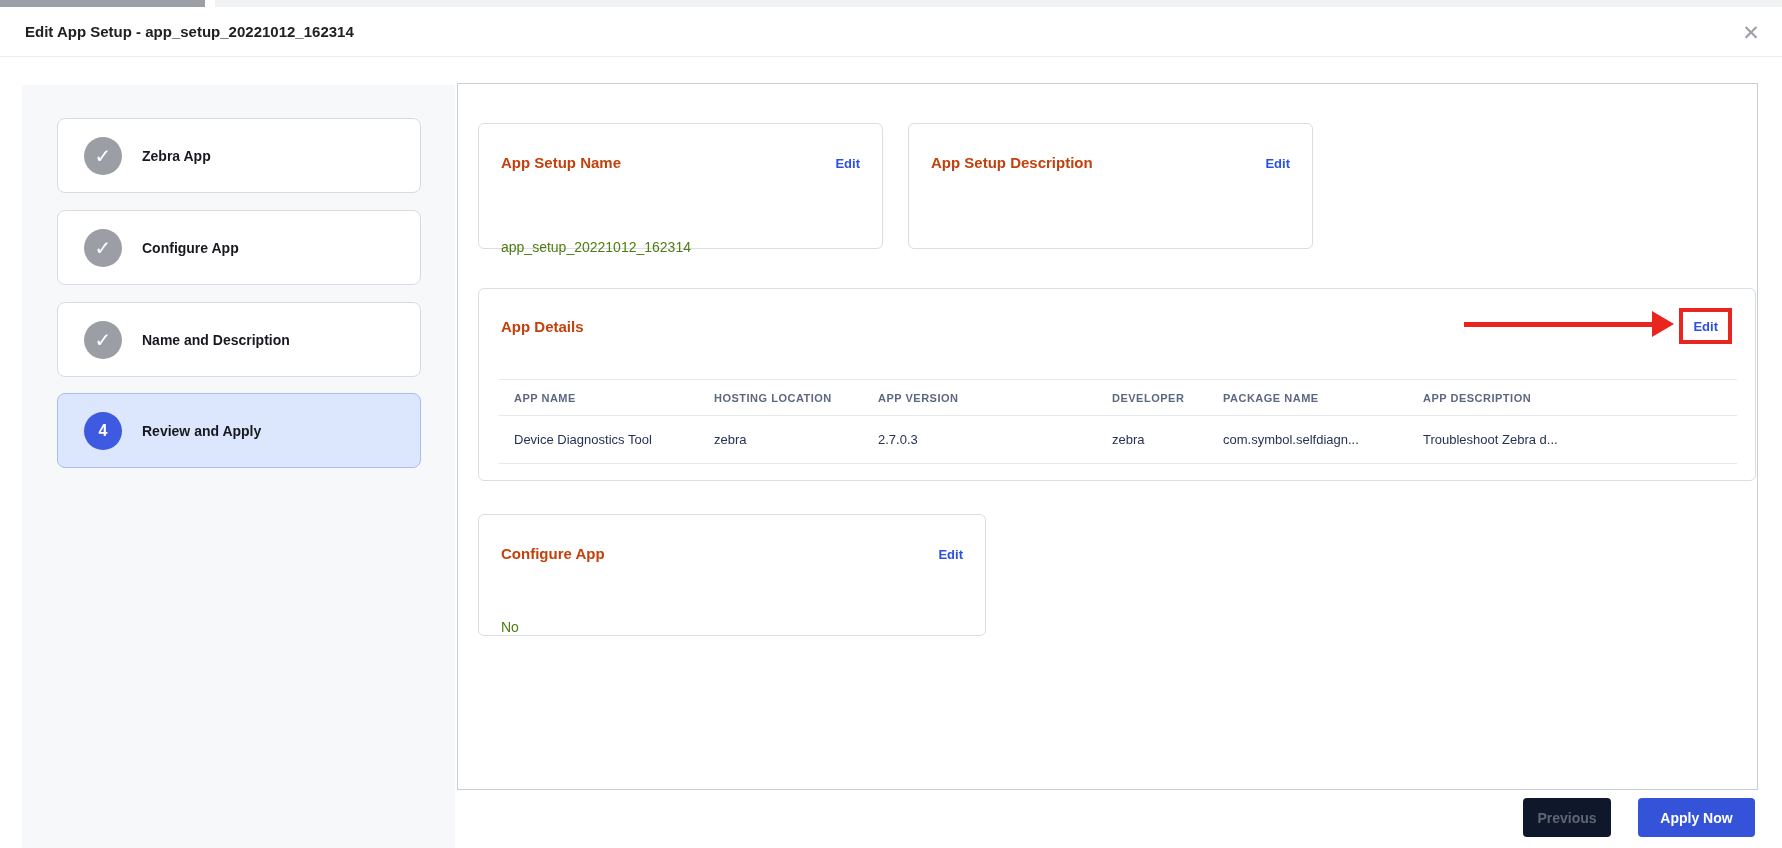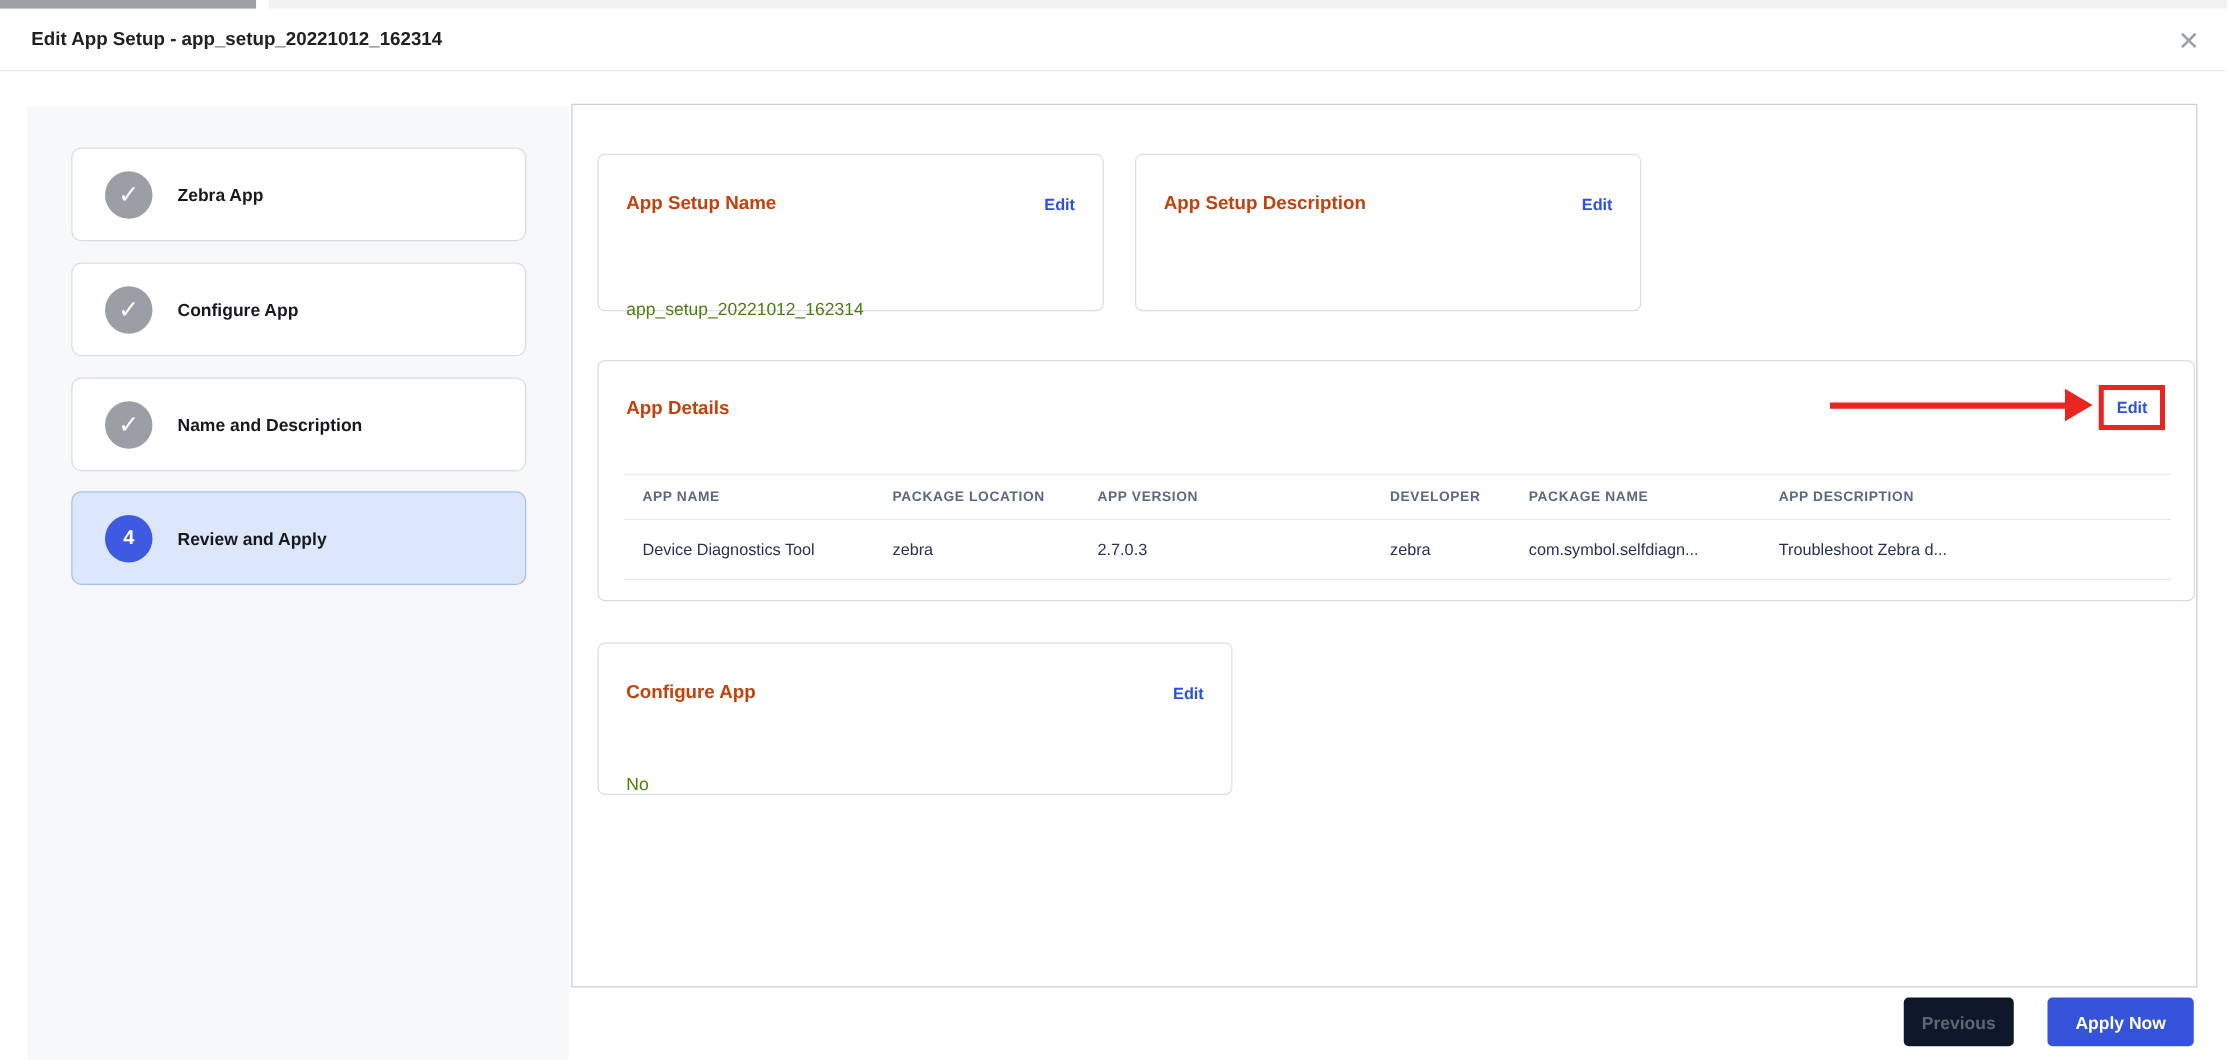--- a/index.html
+++ b/index.html
@@ -136,21 +136,21 @@
         <col style="width:200px">
           <col style="width:164px">
           <col style="width:234px">
         <col style="width:111px">
           <col style="width:200px">
           <col style="width:329px">
       </colgroup>
       <thead>
         <tr>
           <th>APP NAME</th>
-          <th>PACKAGE LOCATION</th>
+          <th>HOSTING LOCATION</th>
           <th>APP VERSION</th>
           <th>DEVELOPER</th>
           <th>PACKAGE NAME</th>
           <th>APP DESCRIPTION</th>
         </tr>
       </thead>
       <tbody>
         <tr>
           <td>Device Diagnostics Tool</td>
           <td>zebra</td>

